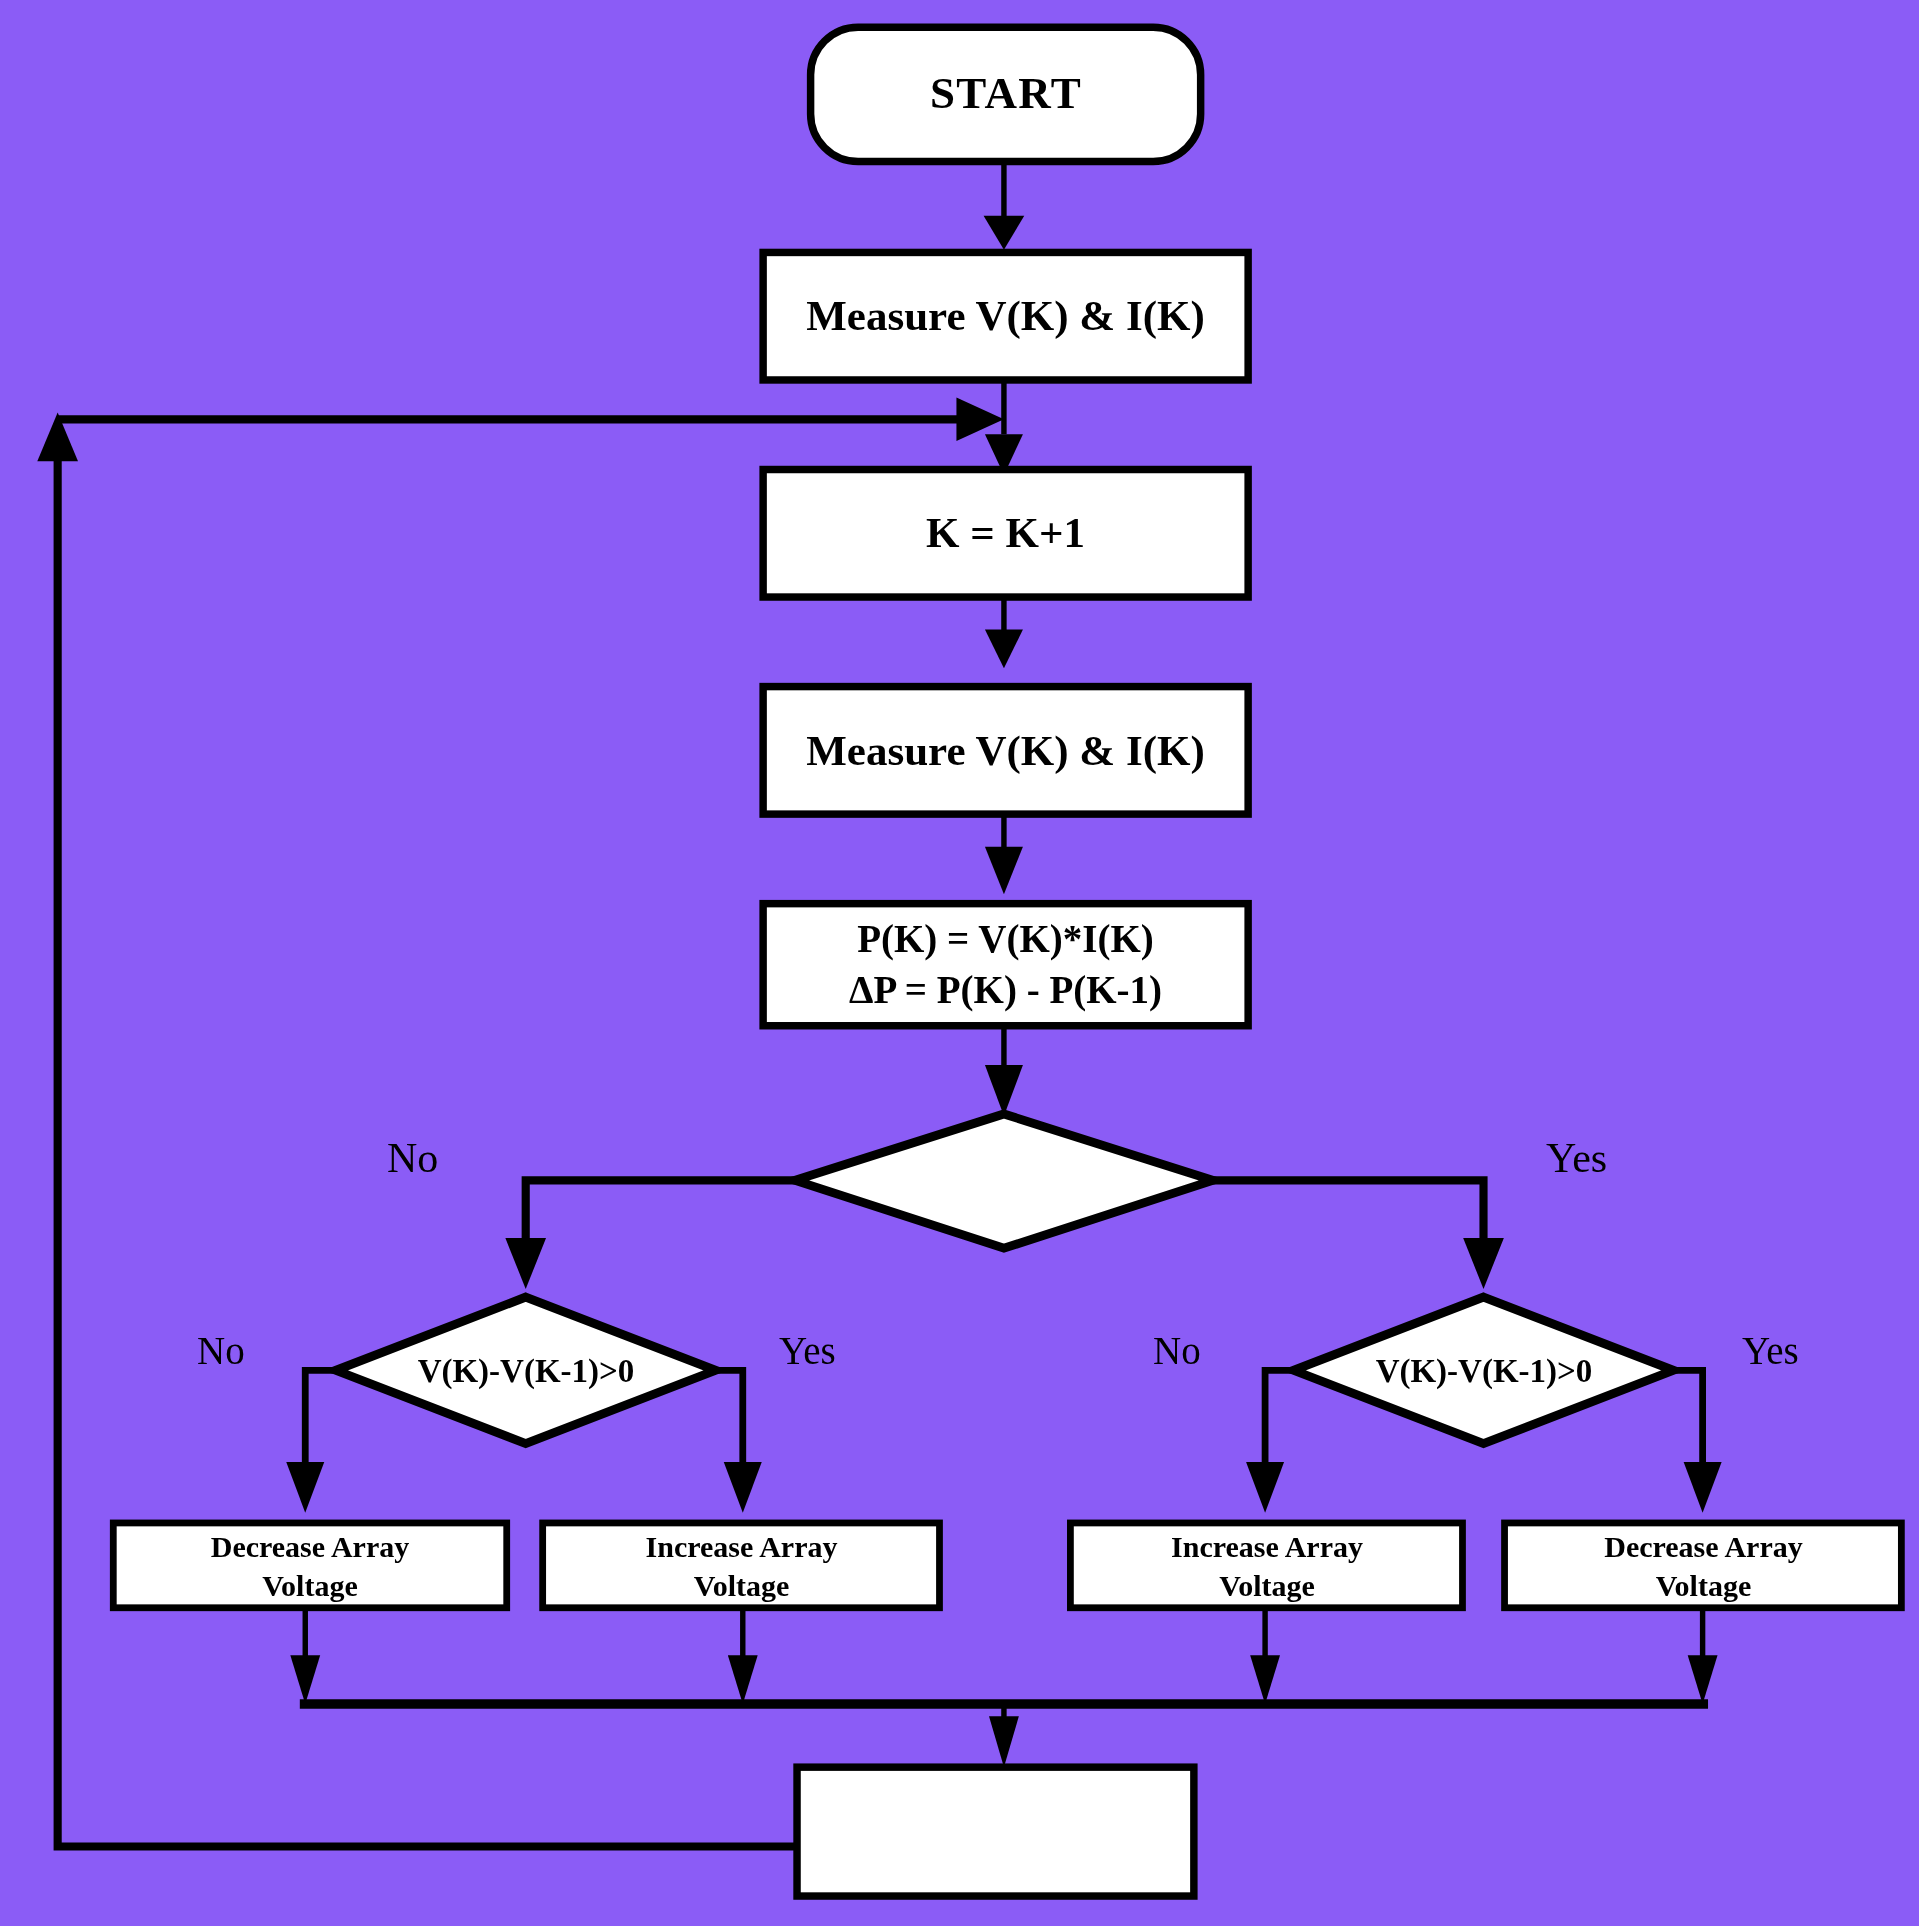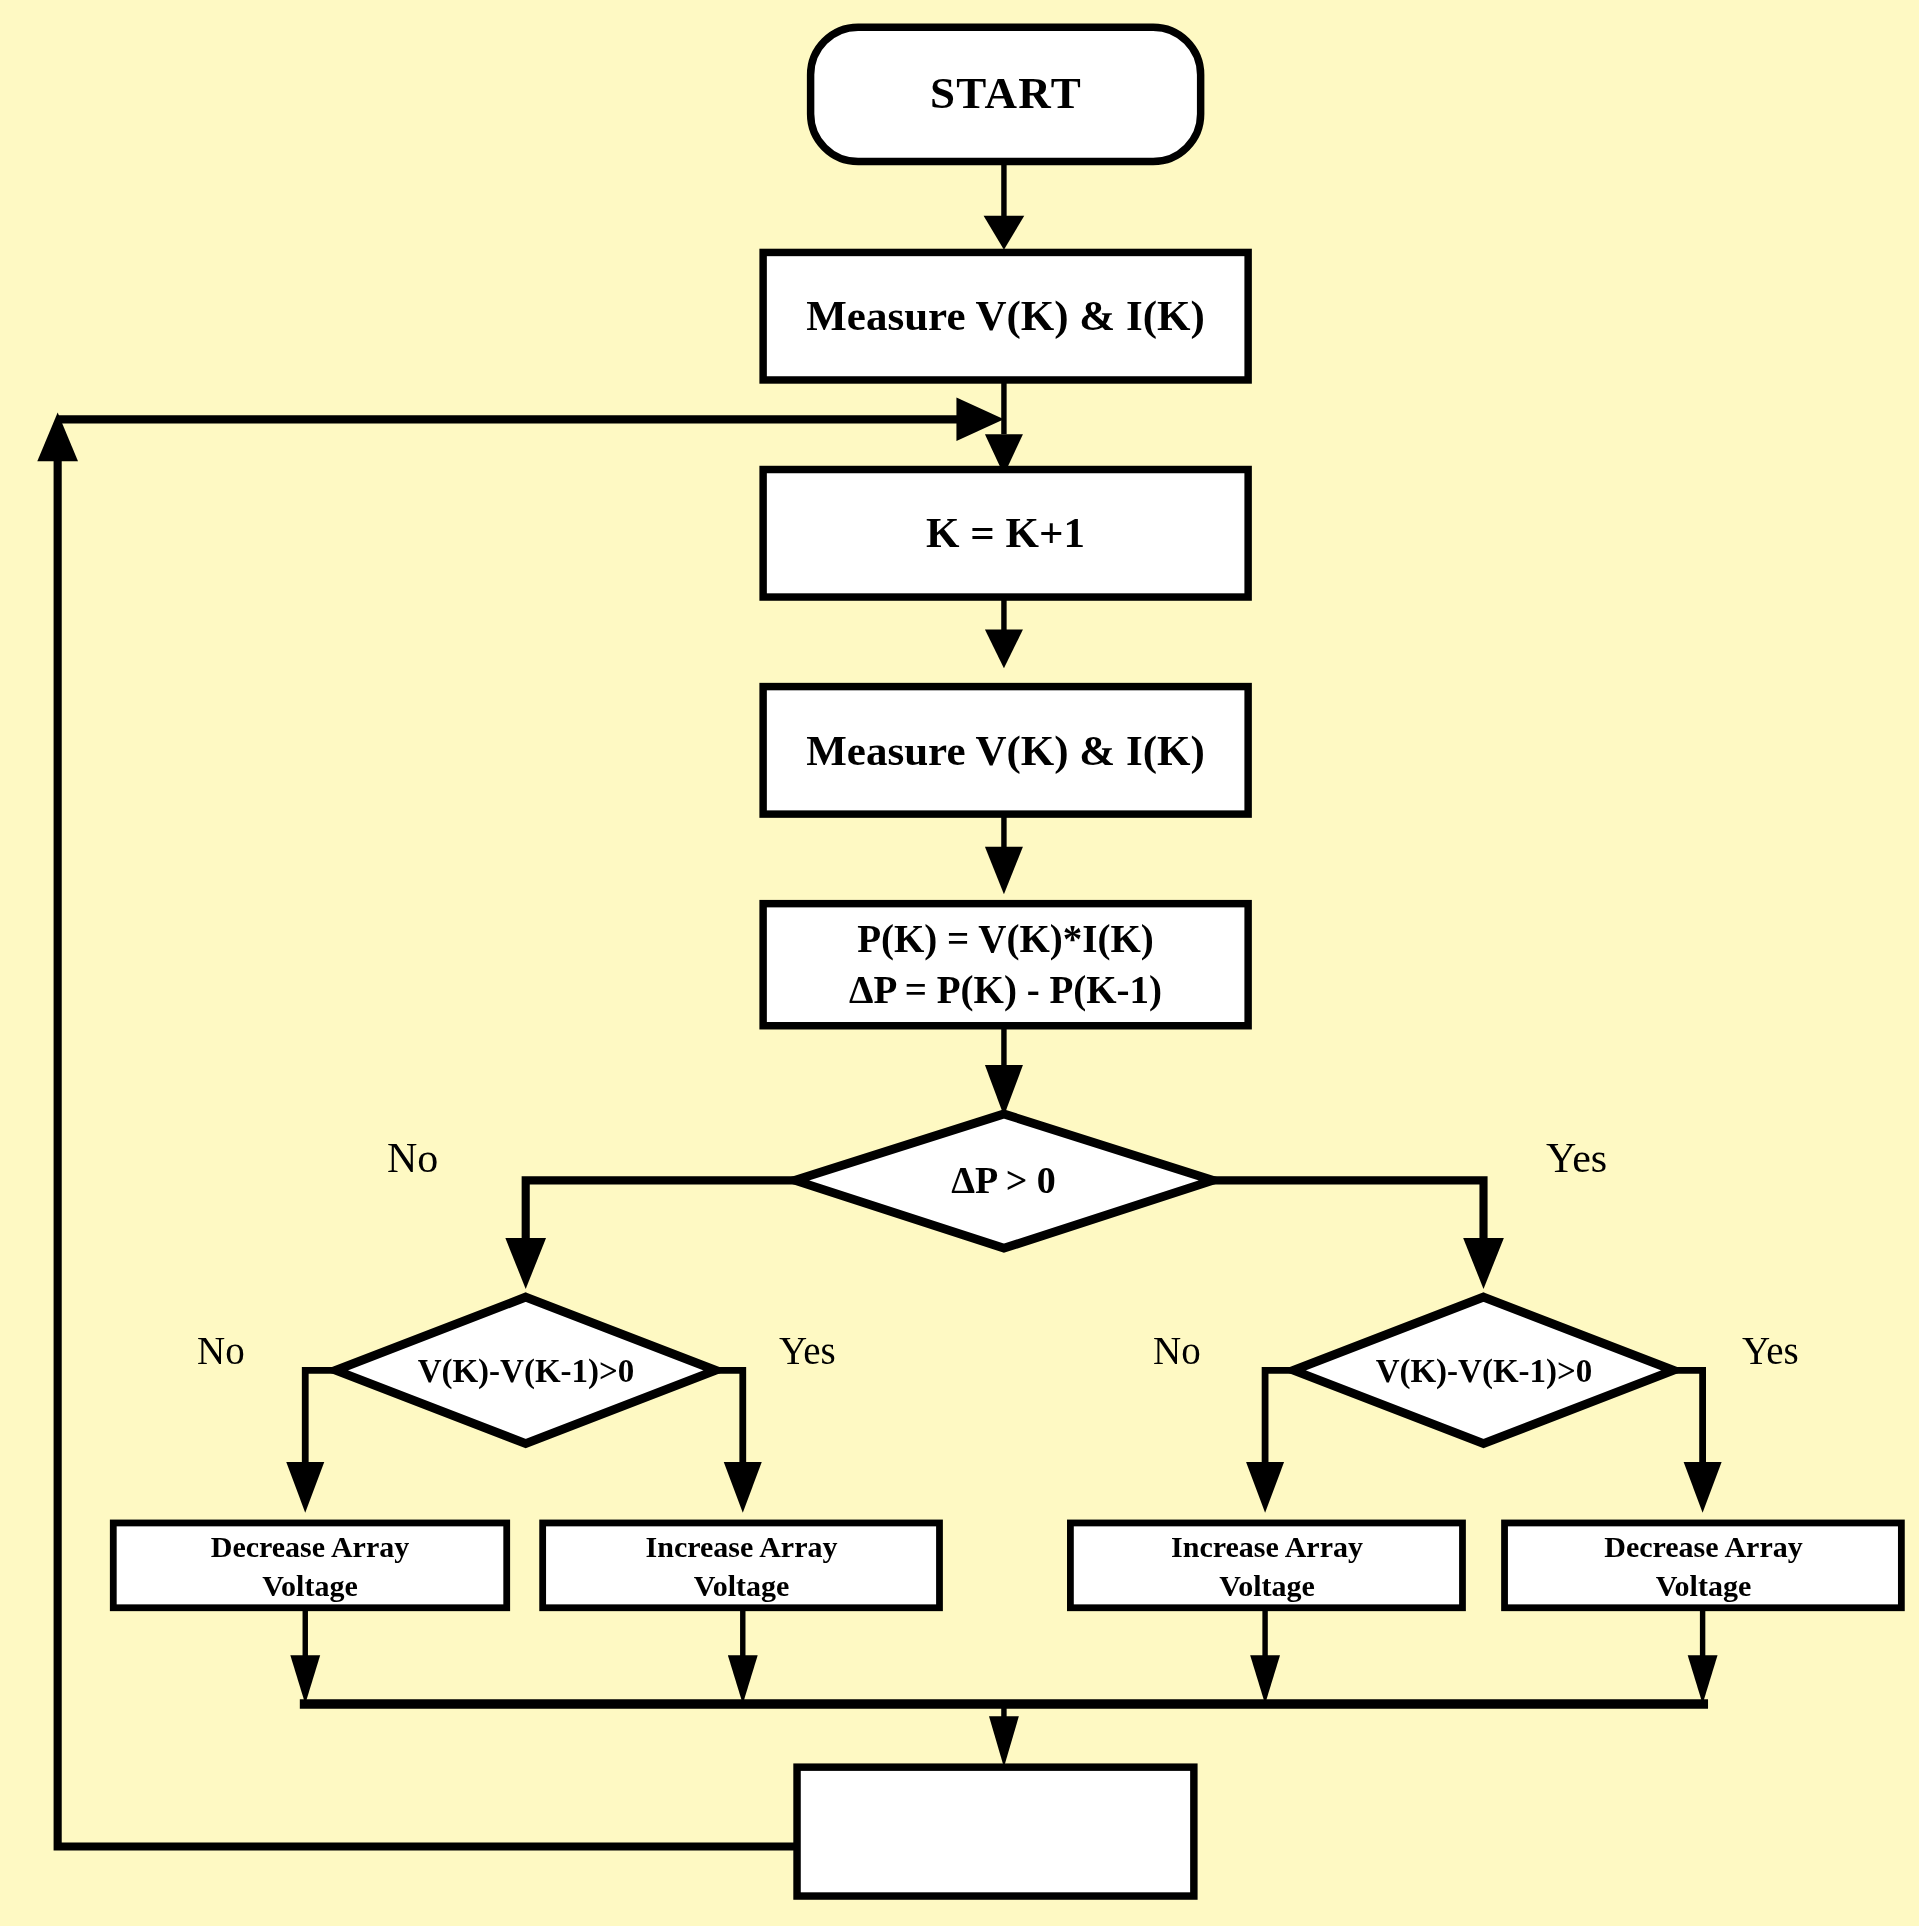--- a/index.html
+++ b/index.html
@@ -4,21 +4,21 @@
 <style>
   html, body {
     margin: 0;
     padding: 0;
     background: #ffffff;
   }
   #flow-root {
     position: relative;
     width: 1919px;
     height: 1926px;
-    background: #fef9c3;
+    background: #8b5cf6;
     font-family: "Liberation Serif", "DejaVu Serif", serif;
     overflow: hidden;
   }
   #flow-svg {
     position: absolute;
     top: 0; left: 0;
     width: 1919px;
     height: 1926px;
   }
   .shape-stroke {
@@ -166,21 +166,20 @@
 
   <div class="node-label" style="left:763px; top:252px; width:485px; height:128px; font-size:43px;">Measure V(K) &amp; I(K)</div>
 
   <div class="node-label" style="left:763px; top:469px; width:485px; height:128px; font-size:43px;">K = K+1</div>
 
   <div class="node-label" style="left:763px; top:687px; width:485px; height:128px; font-size:43px;">Measure V(K) &amp; I(K)</div>
 
   <div class="node-label" style="left:763px; top:904px; width:485px; height:122px; font-size:39px; line-height:1.30;">P(K) = V(K)*I(K)
 ΔP = P(K) - P(K-1)</div>
 
-  <div class="node-label" style="left:834px; top:1140px; width:339px; height:81px; font-size:38px;">ΔP &gt; 0</div>
 
   <div class="node-label" style="left:370px; top:1332px; width:312px; height:78px; font-size:33px;">V(K)-V(K-1)&gt;0</div>
 
   <div class="node-label" style="left:1328px; top:1332px; width:312px; height:78px; font-size:33px;">V(K)-V(K-1)&gt;0</div>
 
   <div class="node-label" style="left:113px; top:1523px; width:394px; height:85px; font-size:30px; line-height:1.30;">Decrease Array
 Voltage</div>
 
   <div class="node-label" style="left:543px; top:1523px; width:397px; height:85px; font-size:30px; line-height:1.30;">Increase Array
 Voltage</div>

